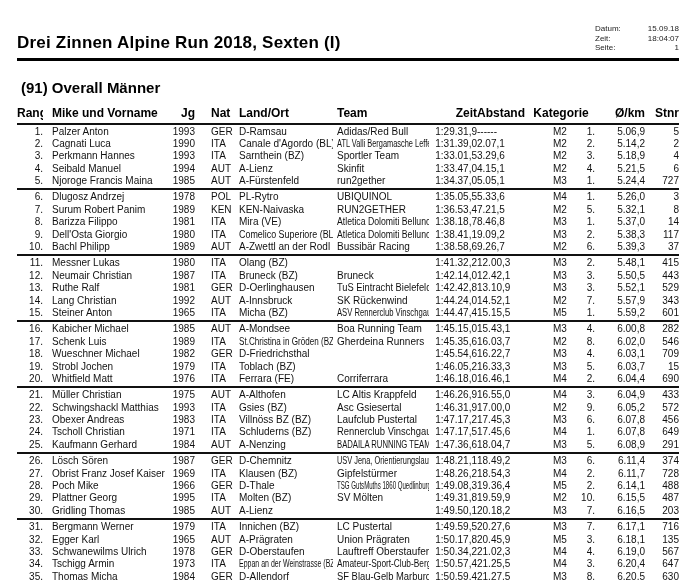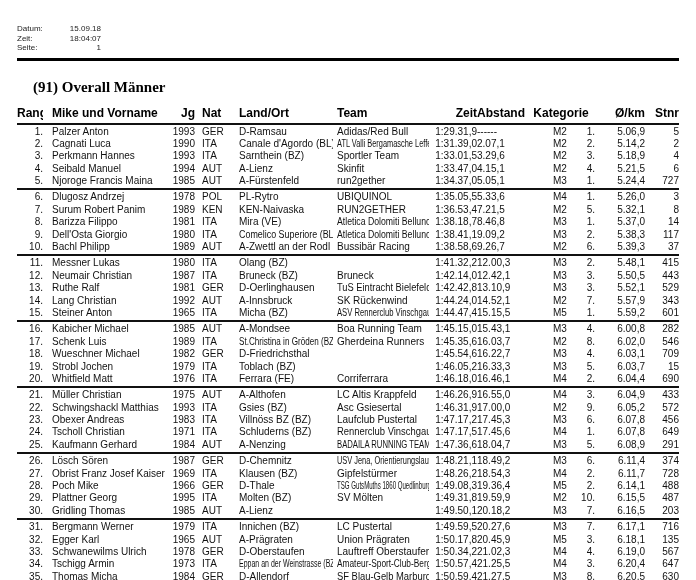--- a/index.html
+++ b/index.html
@@ -22,22 +22,21 @@
     font-size:17px; font-weight:bold; margin:0; letter-spacing:0.2px; color:#000;
   }
   .meta{ width:84px; font-size:8px; line-height:9.5px; color:#222; }
   .meta-row{ display:flex; justify-content:space-between; }
   .meta-label{ }
   .meta-value{ text-align:right; }
 
   
   .section-title{
     font-size:15px; font-weight:bold; color:#000;
-    margin:18px 0 10px 16px;
-    font-family:Liberation Serif, serif;
+    margin:18px 0 10px 4px;
   }
 
   
   .rtable{ width:662px; font-size:10px; }
   .thead{
     display:flex; font-weight:bold; font-size:12px; color:#000;
     border-bottom:2px solid #111;
     padding-bottom:3px;
   }
   .group{
@@ -45,37 +44,38 @@
     padding:1px 0 1px 0;
   }
   .row{ display:flex; height:12.4px; line-height:12.4px; }
   .cell{ box-sizing:border-box; white-space:nowrap; overflow:hidden; }
   .shrink{ display:inline-block; white-space:nowrap; transform-origin:0 50%; }
 
   
   .c-rank   { width:26px;  text-align:right; }
   .c-name   { width:122px; padding-left:9px; }
   .c-jg     { width:30px;  text-align:right; }
-  .c-nat    { width:38px;  padding-left:7px; }
+  .c-nat    { width:38px;  padding-left:16px; }
   .c-land   { width:100px; padding-left:6px; }
   .c-team   { width:96px;  padding-left:4px; }
   .c-zeit   { width:48px;  text-align:right; }
   .c-abstand{ width:50px;  text-align:left; }
   .c-kat    { width:40px;  padding-left:26px; }
   .c-kat_rank{ width:28px; text-align:right; }
   .c-okm    { width:50px;  text-align:right; }
   .c-stnr   { width:34px;  text-align:right; }
   .h-kat    { width:68px;  text-align:center; }
 </style>
 </head>
 <body>
 
 <div class="page">
 
   <div class="masthead">
+    <h1 class="doc-title">Drei Zinnen Alpine Run 2018, Sexten (I)</h1>
     <div class="meta">
       <div class="meta-row">
         <span class="meta-label">Datum:</span>
         <span class="meta-value">15.09.18</span>
       </div>
       <div class="meta-row">
         <span class="meta-label">Zeit:</span>
         <span class="meta-value">18:04:07</span>
       </div>
       <div class="meta-row">

